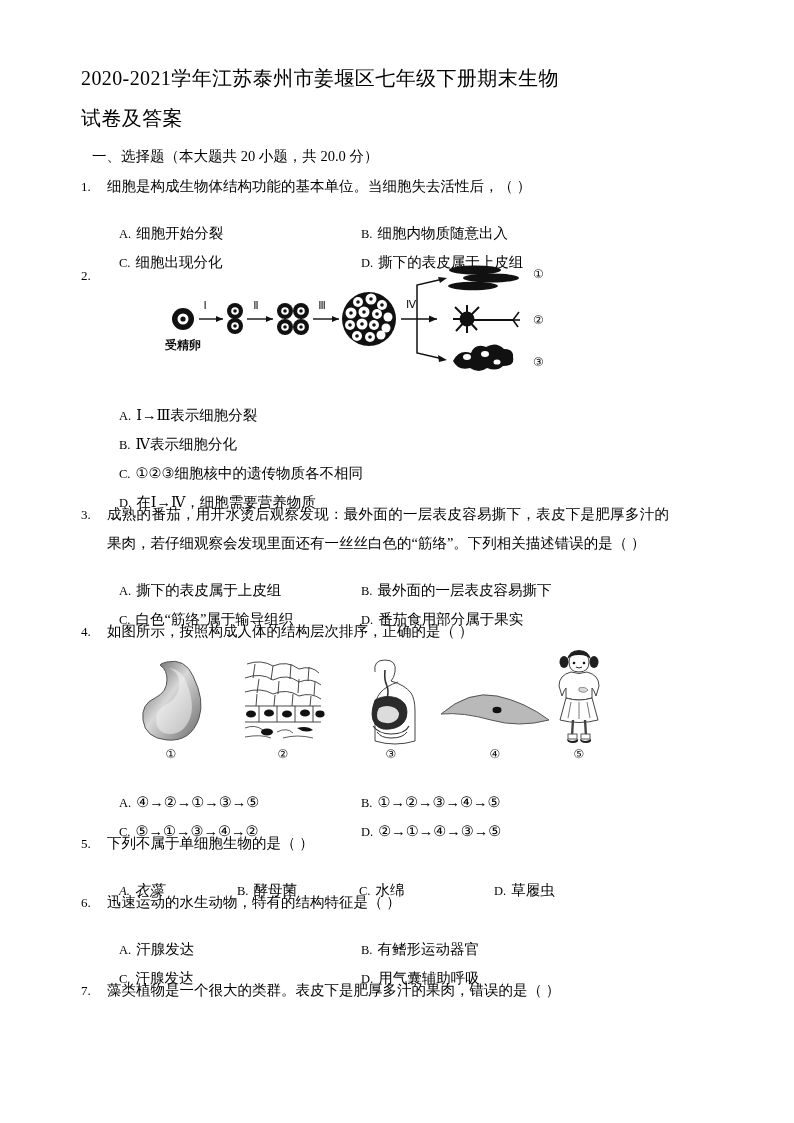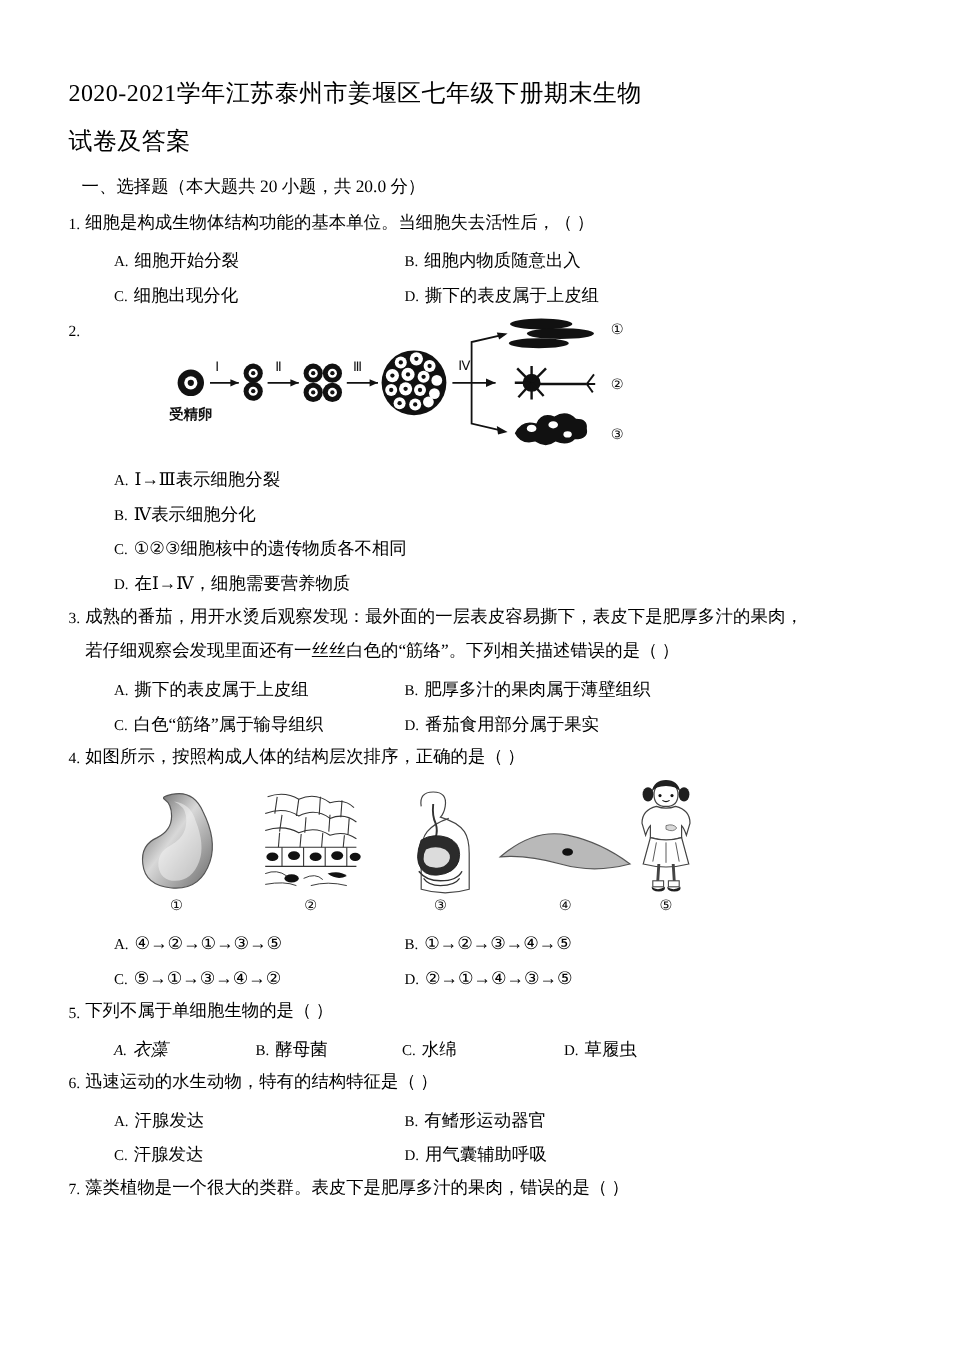--- a/index.html
+++ b/index.html
@@ -14,21 +14,21 @@
     color: #000000;
     overflow: hidden;
     position: relative;
   }
   .page {
     position: absolute;
     left: 0; top: 0;
     width: 794px;
     height: 1123px;
     box-sizing: border-box;
-    padding: 58px 125px 0 57px;
+    padding: 58px 125px 0 81px;
   }
 
   
   .doc-title {
     font-size: 20px;
     line-height: 40px;
     font-weight: normal;
     margin: 0 0 4px 0;
     letter-spacing: 0.4px;
   }
@@ -48,40 +48,40 @@
   .q-num {
     position: absolute;
     left: 0;
     top: 0;
     width: 24px;
     font-size: 13px;
     line-height: 29px;
     font-family: "Liberation Serif", serif;
   }
   .q-stem {
-    margin-left: 14px;
+    margin-left: 26px;
     font-size: 14.5px;
     line-height: 29px;
     text-align: justify;
   }
 
   
   .opts {
     margin-left: 38px;
     position: relative;
   }
   .opt-row {
     position: relative;
     height: 29px;
     line-height: 29px;
     white-space: nowrap;
   }
   .opt {
     position: absolute;
-    top: 3px;
+    top: 18px;
     font-size: 14.5px;
     white-space: nowrap;
   }
   .opt .lbl {
     font-family: "Liberation Serif", serif;
     font-size: 12.5px;
     margin-right: 5px;
   }
   
   .c-a { left: 0px; }
@@ -291,21 +291,21 @@
       </div>
     </div>
   </div>
 
   <div class="q">
     <span class="q-num">3.</span>
     <div class="q-stem">成熟的番茄，用开水烫后观察发现：最外面的一层表皮容易撕下，表皮下是肥厚多汁的果肉，若仔细观察会发现里面还有一丝丝白色的“筋络”。下列相关描述错误的是（      ）</div>
     <div class="opts">
       <div class="opt-row">
         <span class="opt c-a"><span class="lbl">A.</span><span>撕下的表皮属于上皮组</span></span>
-        <span class="opt c-b"><span class="lbl">B.</span><span>肥厚多汁的果肉属于薄壁组织</span></span>
+        <span class="opt c-b"><span class="lbl">B.</span><span>最外面的一层表皮容易撕下</span></span>
       </div>
       <div class="opt-row">
         <span class="opt c-a"><span class="lbl">C.</span><span>白色“筋络”属于输导组织</span></span>
         <span class="opt c-b"><span class="lbl">D.</span><span>番茄食用部分属于果实</span></span>
       </div>
     </div>
   </div>
 
   <div class="q">
     <span class="q-num">4.</span>

